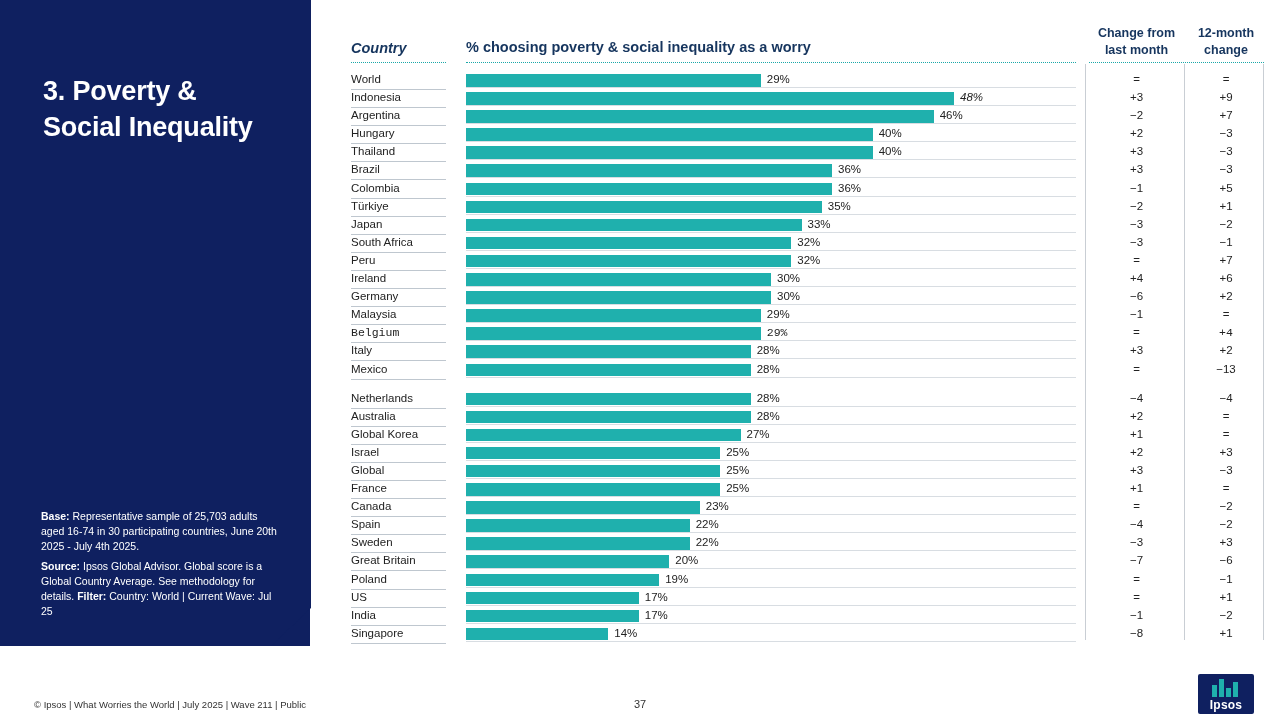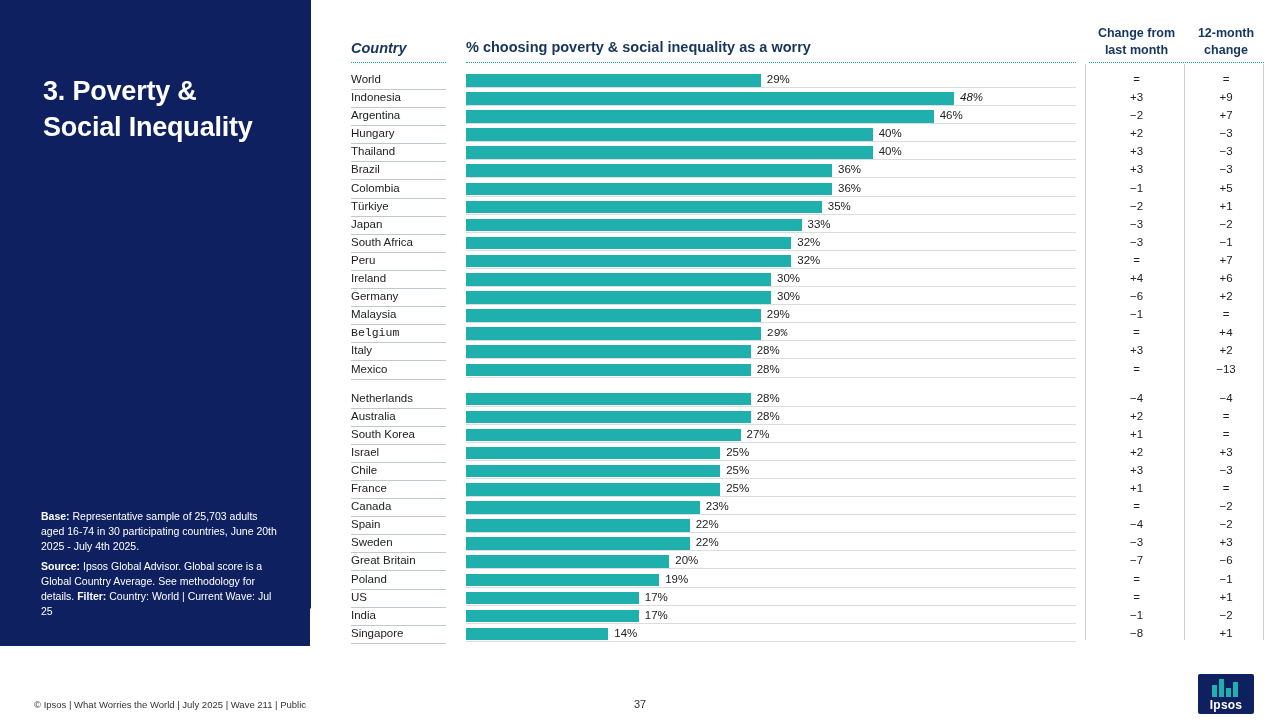--- a/index.html
+++ b/index.html
@@ -474,41 +474,41 @@
       <div class="row-label">Australia</div>
       <div class="row-label-rule"></div>
       <div class="track">
         <div class="bar" style="width: 284.7px; background: rgb(31, 176, 173);"></div>
         <div class="bar-value" style="left: 290.7px;">28%</div>
       </div>
       <div class="chg">+2</div>
       <div class="chg12">=</div>
     </div>
     <div class="row" style="height: 18.1px;">
-      <div class="row-label">South Korea</div>
+      <div class="row-label">Global Korea</div>
       <div class="row-label-rule"></div>
       <div class="track">
         <div class="bar" style="width: 274.5px; background: rgb(31, 176, 173);"></div>
         <div class="bar-value" style="left: 280.5px;">27%</div>
       </div>
       <div class="chg">+1</div>
       <div class="chg12">=</div>
     </div>
     <div class="row" style="height: 18.1px;">
       <div class="row-label">Israel</div>
       <div class="row-label-rule"></div>
       <div class="track">
         <div class="bar" style="width: 254.2px; background: rgb(31, 176, 173);"></div>
         <div class="bar-value" style="left: 260.2px;">25%</div>
       </div>
       <div class="chg">+2</div>
       <div class="chg12">+3</div>
     </div>
     <div class="row" style="height: 18.1px;">
-      <div class="row-label">Chile</div>
+      <div class="row-label">Global</div>
       <div class="row-label-rule"></div>
       <div class="track">
         <div class="bar" style="width: 254.2px; background: rgb(31, 176, 173);"></div>
         <div class="bar-value" style="left: 260.2px;">25%</div>
       </div>
       <div class="chg">+3</div>
       <div class="chg12">−3</div>
     </div>
     <div class="row" style="height: 18.1px;">
       <div class="row-label">France</div>

